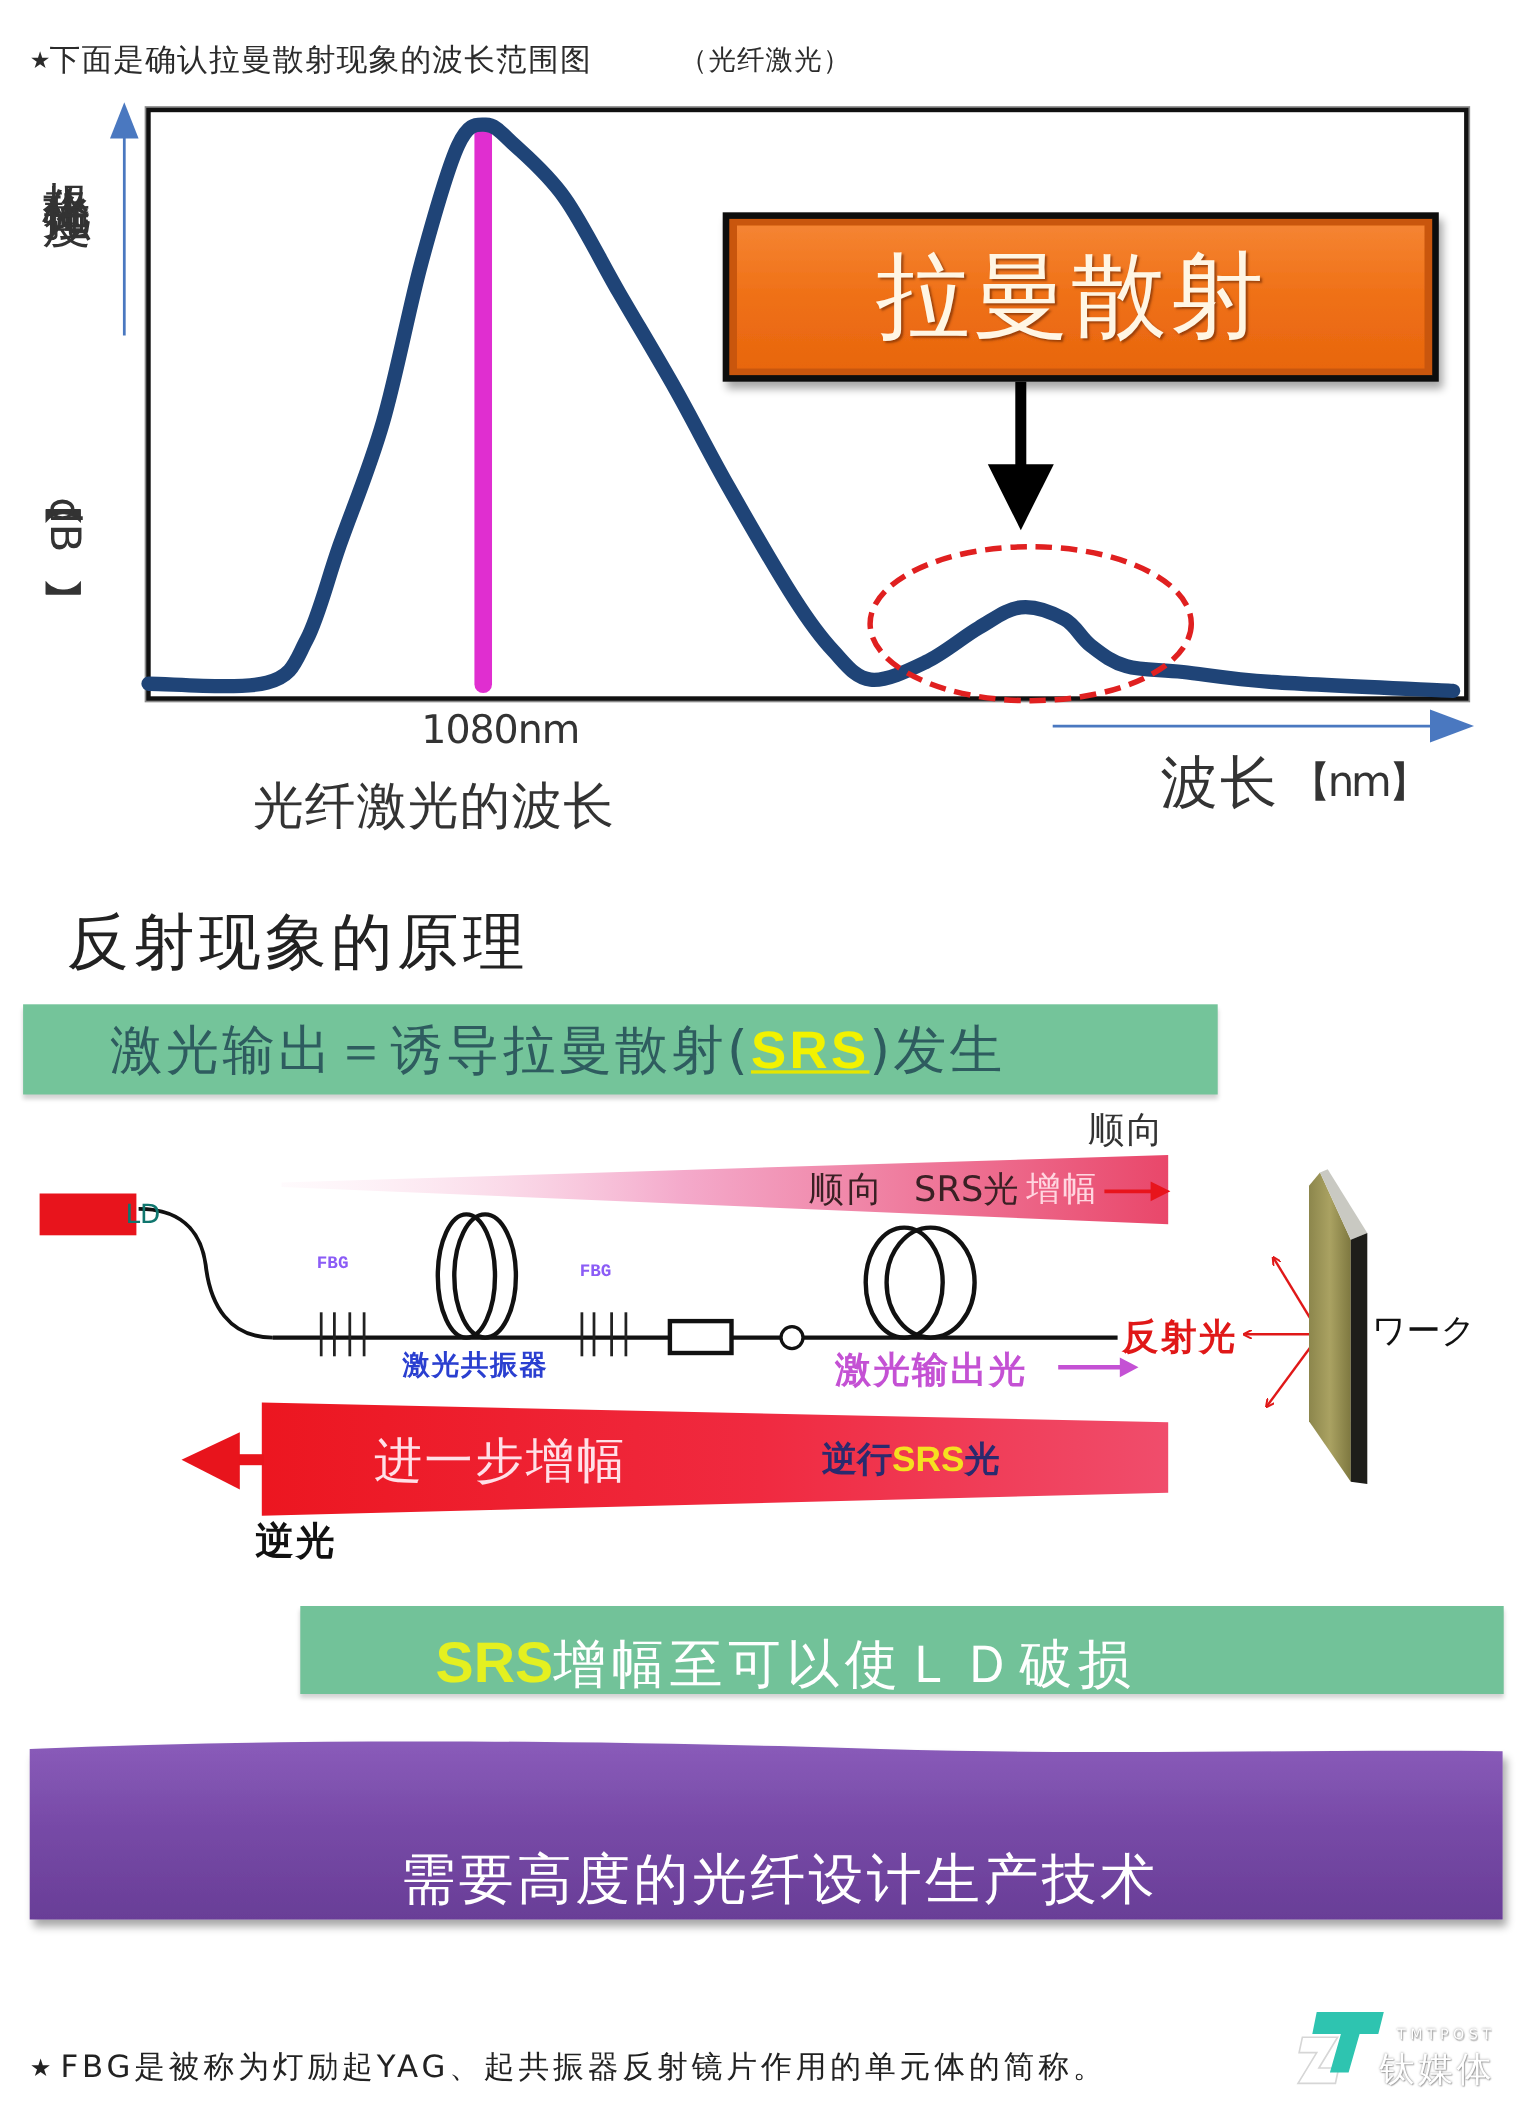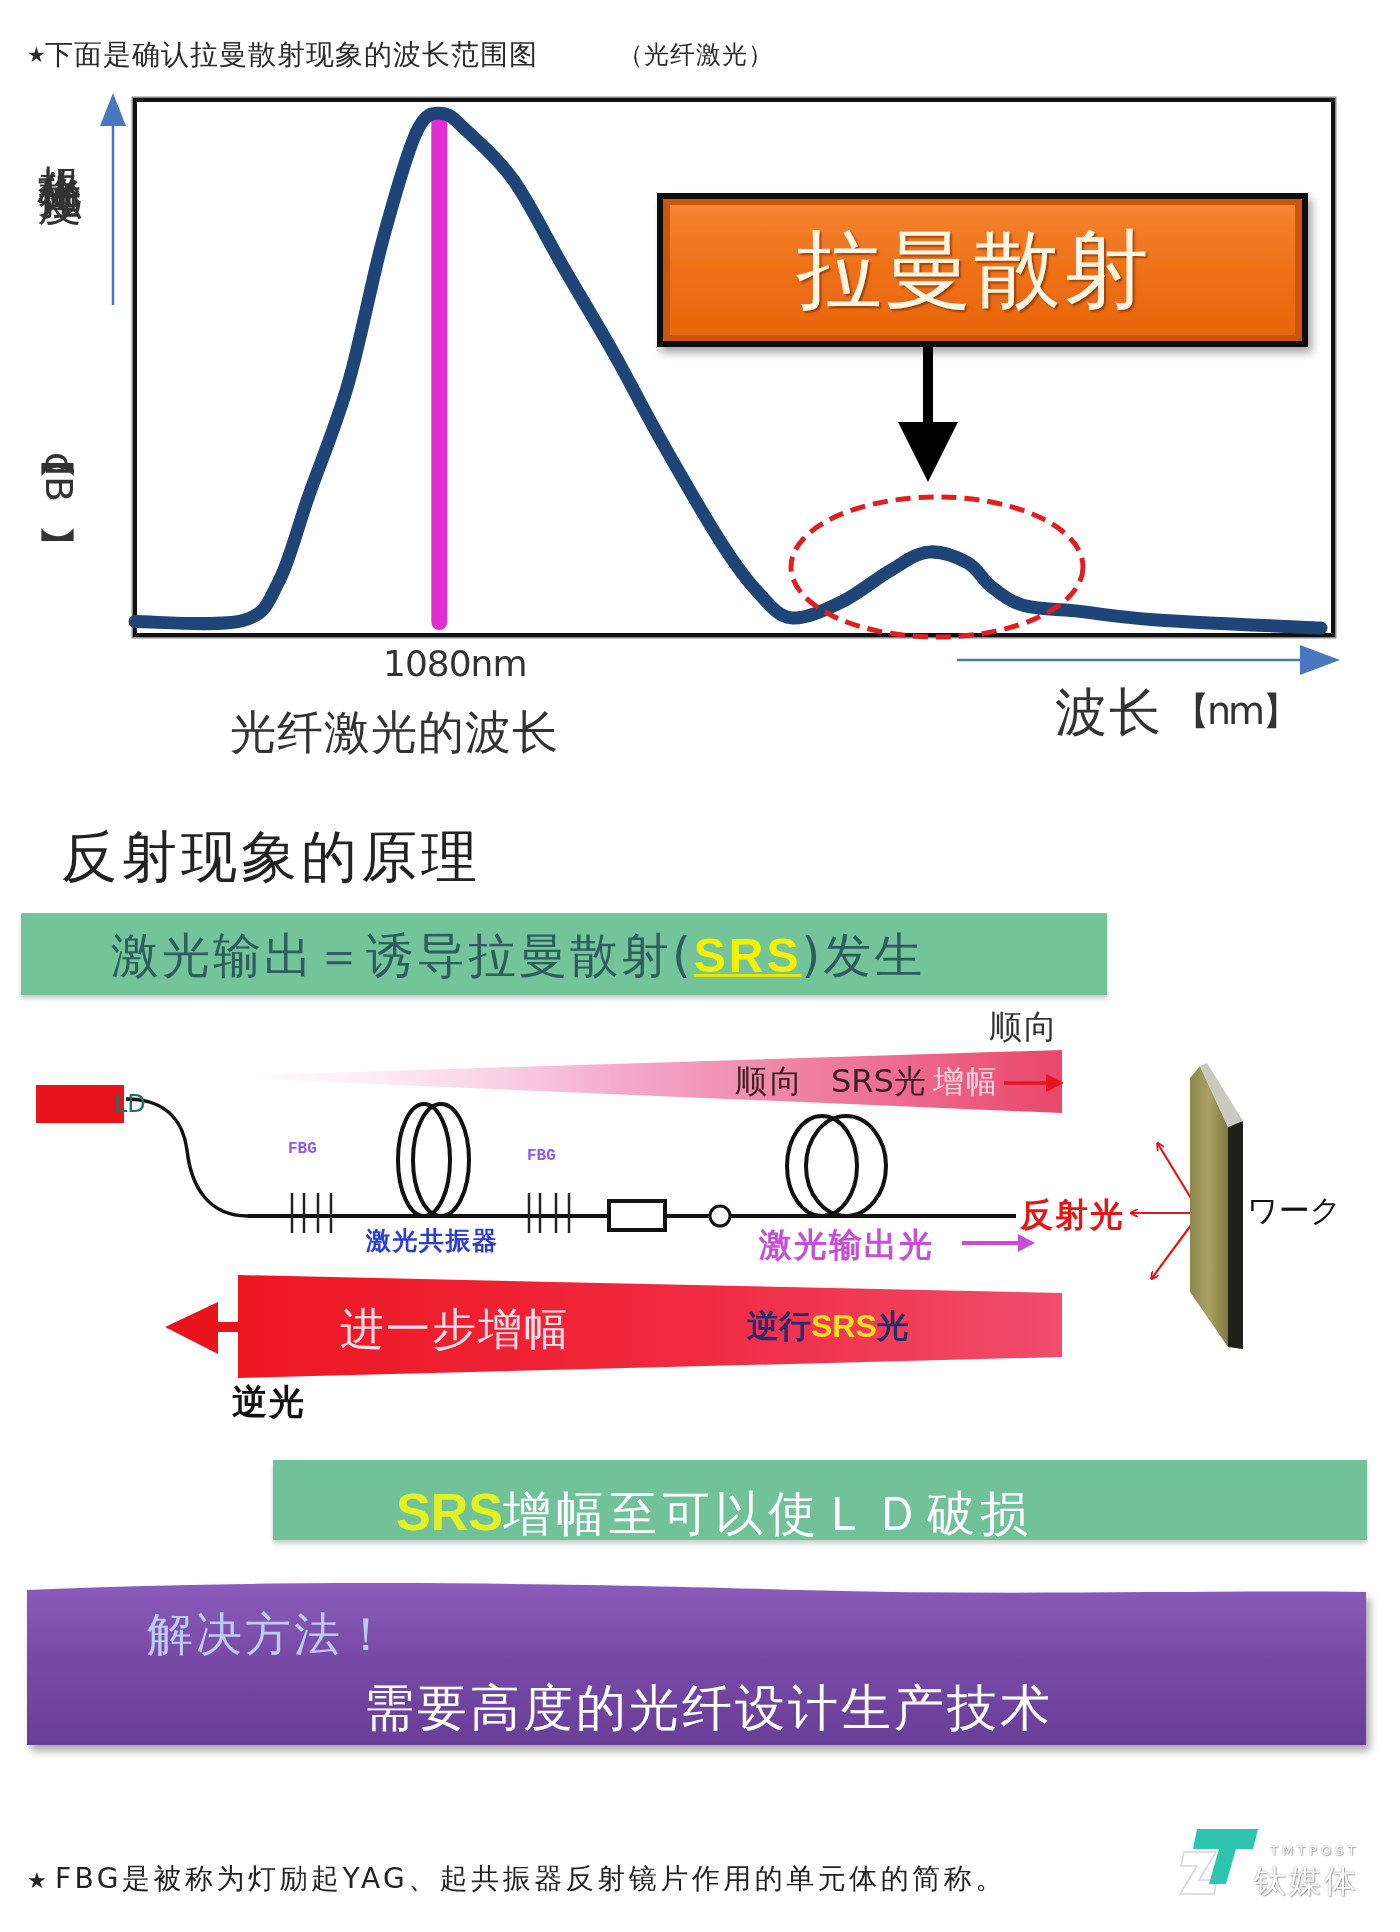--- a/index.html
+++ b/index.html
@@ -178,21 +178,21 @@
   <span class="t" style="left:796px; top:226px; font-size:86px; letter-spacing:3px; color:#fff6e4; text-shadow:2px 2px 2px rgba(90,30,0,0.55);">拉曼散射</span>
 
   <span class="t axis-txt" style="left:383px; top:646px; font-size:36px; letter-spacing:-1px;">1080nm</span>
   <span class="t axis-txt" style="left:230px; top:709px; font-size:46px; letter-spacing:1px;">光纤激光的波长</span>
   <span class="t axis-txt" style="left:1055px; top:686px; font-size:52px; letter-spacing:2px;">波长</span>
   <span class="t axis-txt" style="left:1172px; top:692px; font-size:38px; letter-spacing:-3px;">【nm】</span>
 
   <span class="t" style="left:61px; top:829px; font-size:56px; letter-spacing:4px; color:#222222;">反射现象的原理</span>
 
   <div class="banner banner1">
-    <span class="t b1-text" style="left:79px; top:18px;margin-left:11px;">
+    <span class="t b1-text" style="left:79px; top:18px;">
       <span>激光输出＝诱导拉曼散射(</span><span class="srs-hl">SRS</span><span>)发生</span>
     </span>
   </div>
 
   <span class="t axis-txt" style="left:989px; top:1010px; font-size:33px; letter-spacing:2px;">顺向</span>
   <span class="t diag" style="left:735px; top:1065px; font-size:32px; letter-spacing:3px;">顺向</span>
   <span class="t diag" style="left:831px; top:1065px; font-size:32px;">SRS光</span>
   <span class="t" style="left:933px; top:1066px; font-size:31px; letter-spacing:2px; color:#ffd6e0;">增幅</span>
 
   <span class="t" style="left:66px; top:1092px; font-size:24px; color:#0f766e;margin-left:48px;">LD</span>
@@ -210,21 +210,20 @@
     <span>逆行</span><span style="color:#f5e020; font-family:'Liberation Sans', sans-serif;">SRS</span><span>光</span>
   </span>
   <span class="t" style="left:232px; top:1385px; font-size:35px; font-weight:bold; letter-spacing:2px; color:#111111;">逆光</span>
 
   <div class="banner banner2">
     <span class="t" style="left:123px; top:26px;">
       <span class="b2-srs">SRS</span><span class="b2-text">增幅至可以使ＬＤ破损</span>
     </span>
   </div>
 
-  <span class="t" style="left:147px; top:1611px; font-size:46px; letter-spacing:3px; color:#bccbf4;">解决方法！</span>
   <span class="t" style="left:364px; top:1683px; font-size:50px; letter-spacing:3px; color:#ffffff;">需要高度的光纤设计生产技术</span>
 
   <span class="t" style="left:27px; top:1870px; font-size:22px; color:#222222;">★</span>
   <span class="t" style="left:55px; top:1865px; font-size:28px; letter-spacing:3.5px; color:#222222;">FBG是被称为灯励起YAG、起共振器反射镜片作用的单元体的简称。</span>
 
   <span class="t white-shadow" style="left:1270px; top:1844px; font-size:13px; letter-spacing:4px;">TMTPOST</span>
   <span class="t white-shadow" style="left:1254px; top:1865px; font-size:32px; letter-spacing:3px;">钛媒体</span>
 </div>
 
 </body></html>

